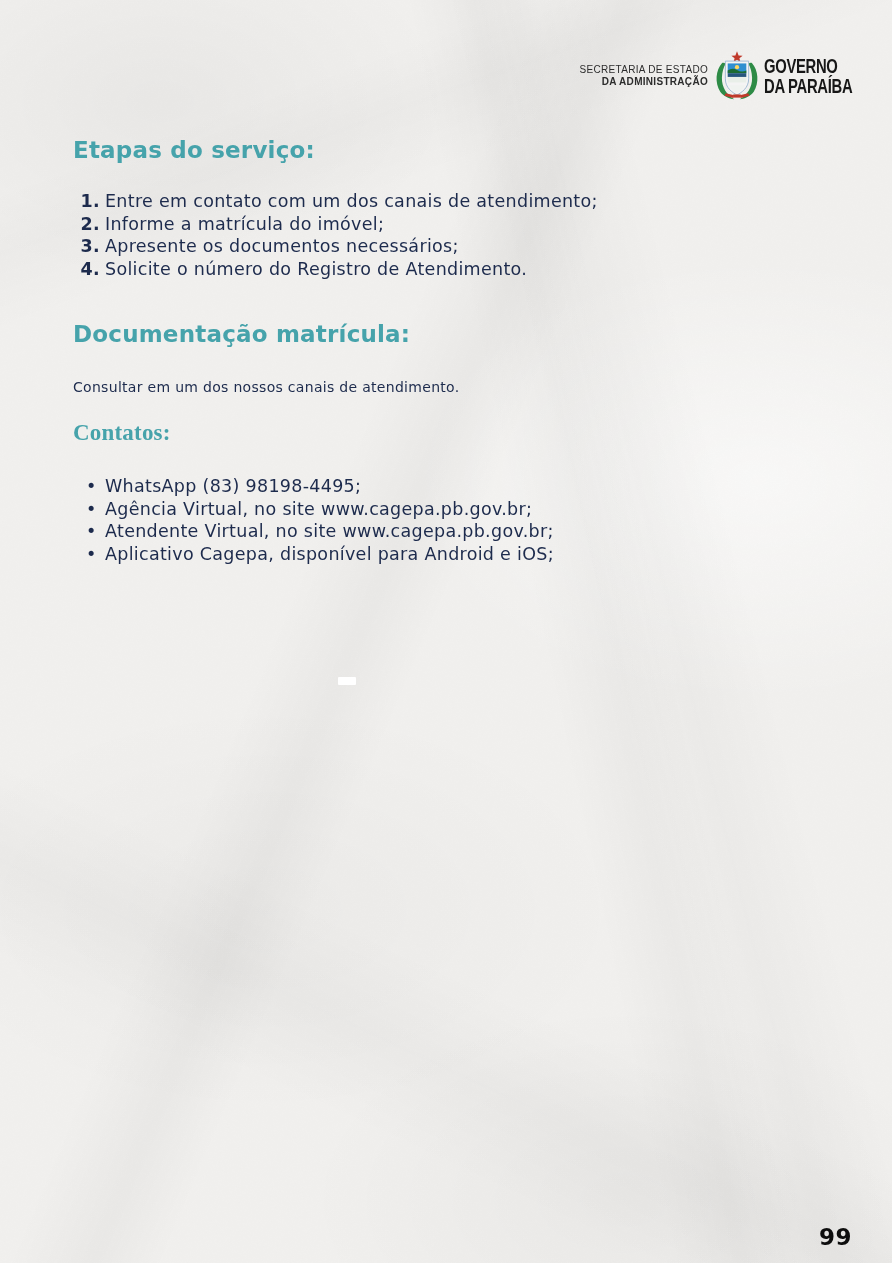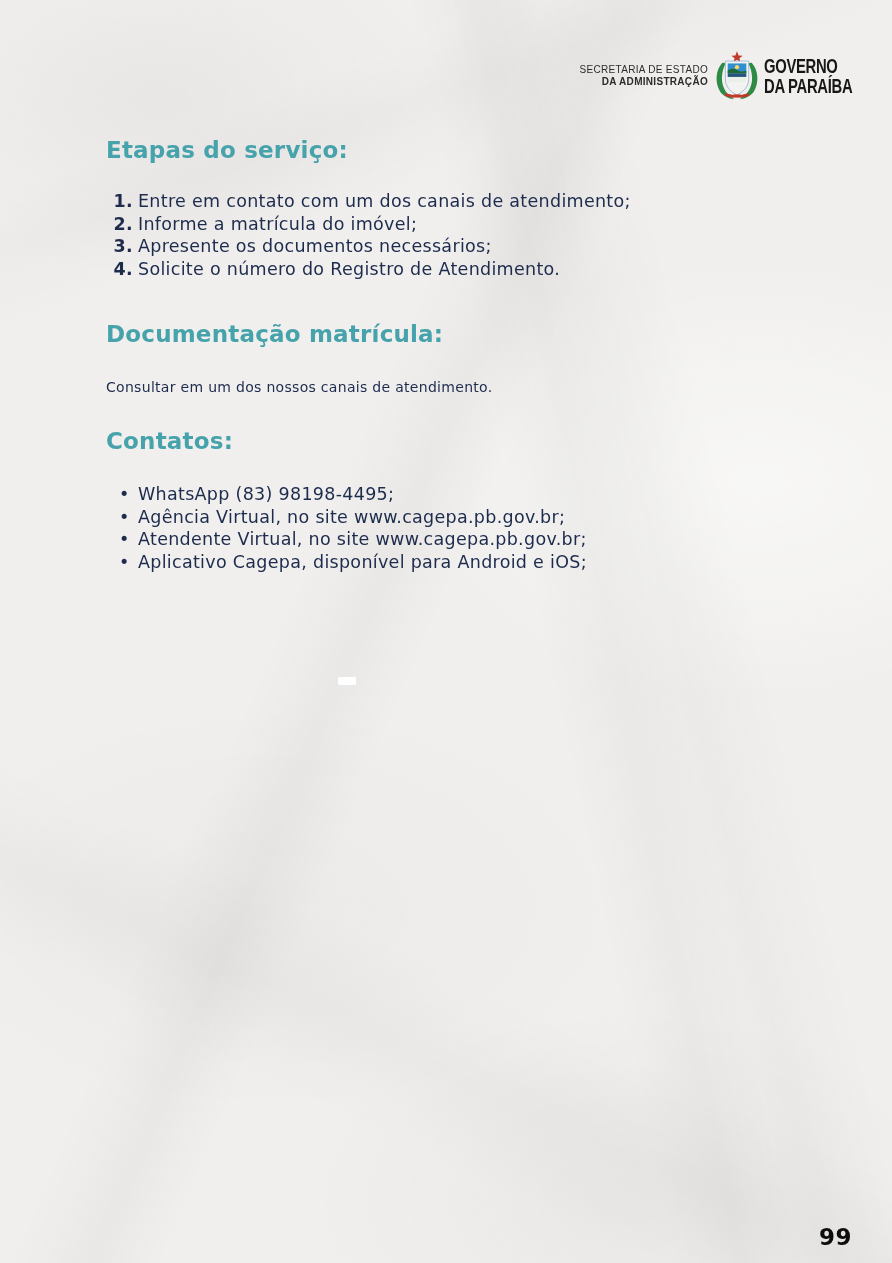--- a/index.html
+++ b/index.html
@@ -57,21 +57,21 @@
     font-size: 19px; line-height: 19px;
     letter-spacing: -0.4px;
     white-space: nowrap;
     transform: scaleX(0.78) scaleY(1.05);
     transform-origin: left center;
   }
 
   
   .content {
     position: absolute;
-    left: 106px; top: 136px;
+    left: 73px; top: 136px;
     width: 714px;
     color: #1d2b4d;
   }
   h2 {
     font-size: 23px; line-height: 28px;
     font-weight: bold;
     letter-spacing: 0.2px;
     color: #46a3ab;
   }
   .steps-list { margin-top: 26px; list-style: none; }
@@ -85,21 +85,21 @@
     text-align: right;
     font-weight: bold;
     margin-right: 5px;
   }
   .doc-title { margin-top: 40px; }
   .doc-body {
     margin-top: 27px;
     font-size: 14px; line-height: 24px;
     letter-spacing: 0.3px;
   }
-  .contacts-title { margin-top: 28px; }
+  .contacts-title { margin-top: 20px; font-family: Liberation Serif, serif; }
   .contacts-list { margin-top: 28px; list-style: none; }
   .contacts-list li {
     position: relative;
     padding-left: 32px;
     font-size: 17.5px; line-height: 22.5px;
     letter-spacing: 0.3px;
     text-align: justify;
   }
   .contacts-list li::before {
     content: "\2022";

